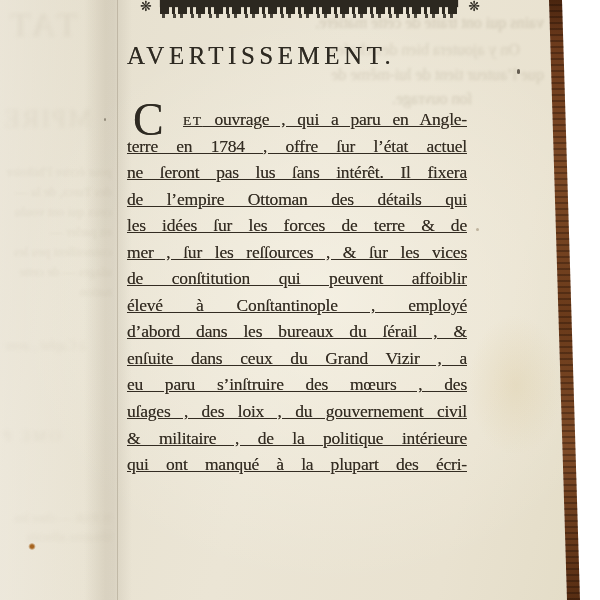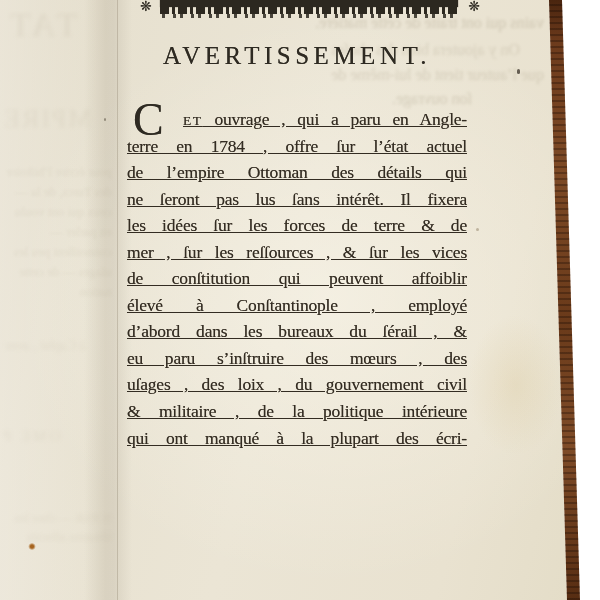--- a/index.html
+++ b/index.html
@@ -47,21 +47,21 @@
   .ornament .teeth{position:absolute;left:12px;right:12px;top:7px;height:7px;
     background:repeating-linear-gradient(90deg,#2c2820 0 9px, rgba(0,0,0,0) 9px 12px, #2c2820 12px 15px, rgba(0,0,0,0) 15px 18px);}
   .ornament .feet{position:absolute;left:12px;right:12px;top:14px;height:4px;opacity:.85;
     background:repeating-linear-gradient(90deg, rgba(0,0,0,0) 0 2px, #2c2820 2px 5px, rgba(0,0,0,0) 5px 13px, #2c2820 13px 16px, rgba(0,0,0,0) 16px 18px);}
   .ornament .end{position:absolute;top:0px;font-size:14px;line-height:14px;}
   .ornament .end.left{left:-8px;}
   .ornament .end.right{right:-10px;}
   
   .heading{
     position:absolute;left:127px;top:42px;width:340px;
-    text-align:center;font-size:25px;letter-spacing:4.5px;
+    font-size:25px;letter-spacing:4.5px;
     color:#2e2a22;text-shadow:0 0 .5px rgba(46,42,34,.75);
     white-space:nowrap;
   }
   
   .body-block{
     position:absolute;left:127px;top:109px;width:340px;
     color:#332c22;font-size:17.5px;letter-spacing:-0.2px;
     text-shadow:0 0 .4px rgba(51,44,34,.6);
   }
   .bline,.line1{height:26.55px;text-align:justify;text-align-last:justify;white-space:nowrap;text-decoration:underline;}
@@ -130,27 +130,28 @@
 
   <div class="heading">AVERTISSEMENT.</div>
 
   <div class="body-block">
     <span class="dropcap">C</span>
     <div class="line1">
       <span class="smallcaps">ET</span><span> ouvrage , qui a paru en Angle-</span>
     </div>
     <div>
         <div class="bline">terre en 1784 , offre ſur l’état actuel</div>
+        <div class="bline">ne ſeront pas lus ſans intérêt. Il fixera</div>
         <div class="bline">de l’empire Ottoman des détails qui</div>
-        <div class="bline">ne ſeront pas lus ſans intérêt. Il fixera</div>
         <div class="bline">les idées ſur les forces de terre &amp; de</div>
         <div class="bline">mer , ſur les reſſources , &amp; ſur les vices</div>
         <div class="bline">de conſtitution qui peuvent affoiblir</div>
         <div class="bline">élevé à Conſtantinople ,  employé</div>
         <div class="bline">d’abord dans les bureaux du ſérail , &amp;</div>
+        <div class="bline">enſuite dans ceux du Grand Vizir , a</div>
         <div class="bline">eu paru s’inſtruire des mœurs , des</div>
         <div class="bline">uſages , des loix , du gouvernement civil</div>
         <div class="bline">&amp; militaire , de la politique intérieure</div>
         <div class="bline">qui ont manqué à la plupart des écri-</div>
       </div>
   </div>
 
   <div class="leather"></div>
 
   <div class="fox"></div>

